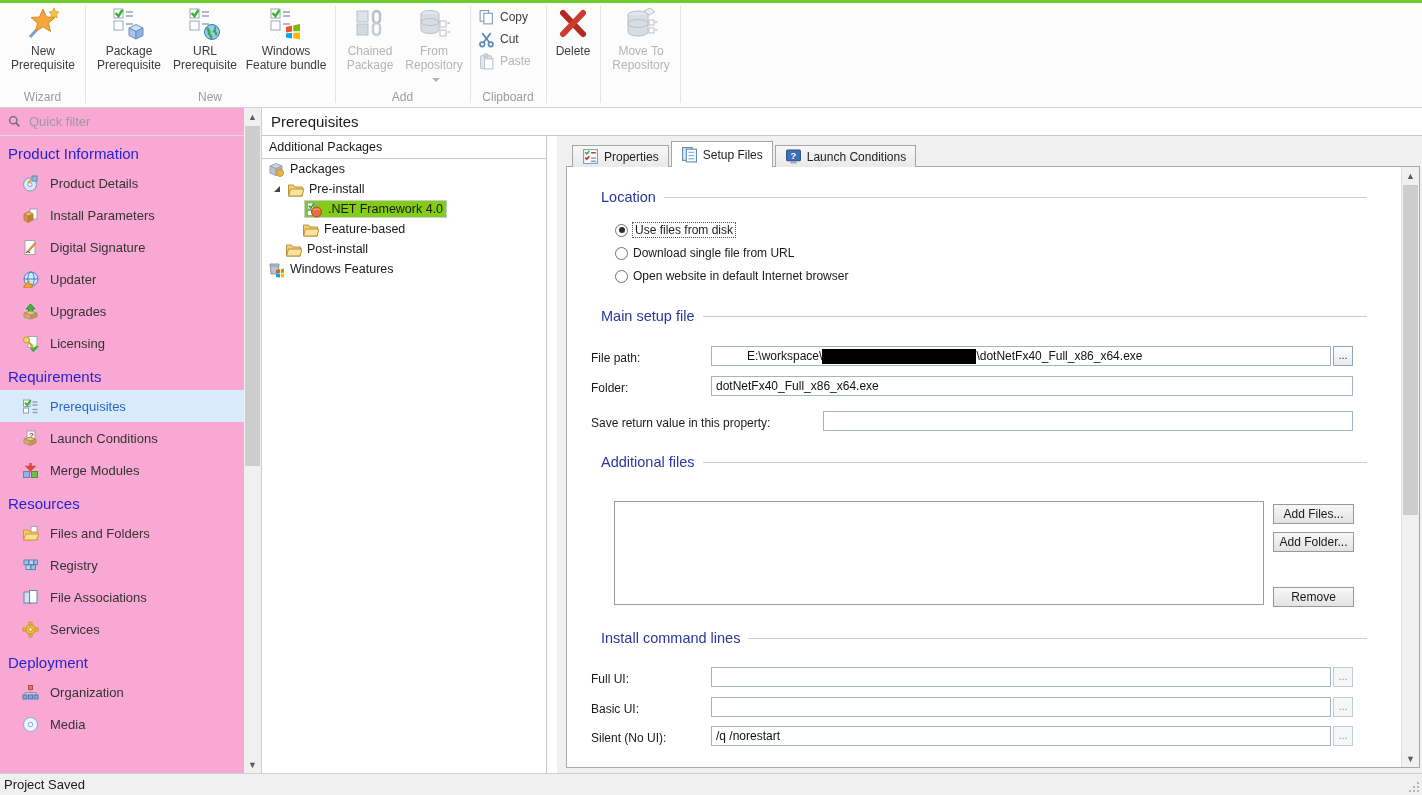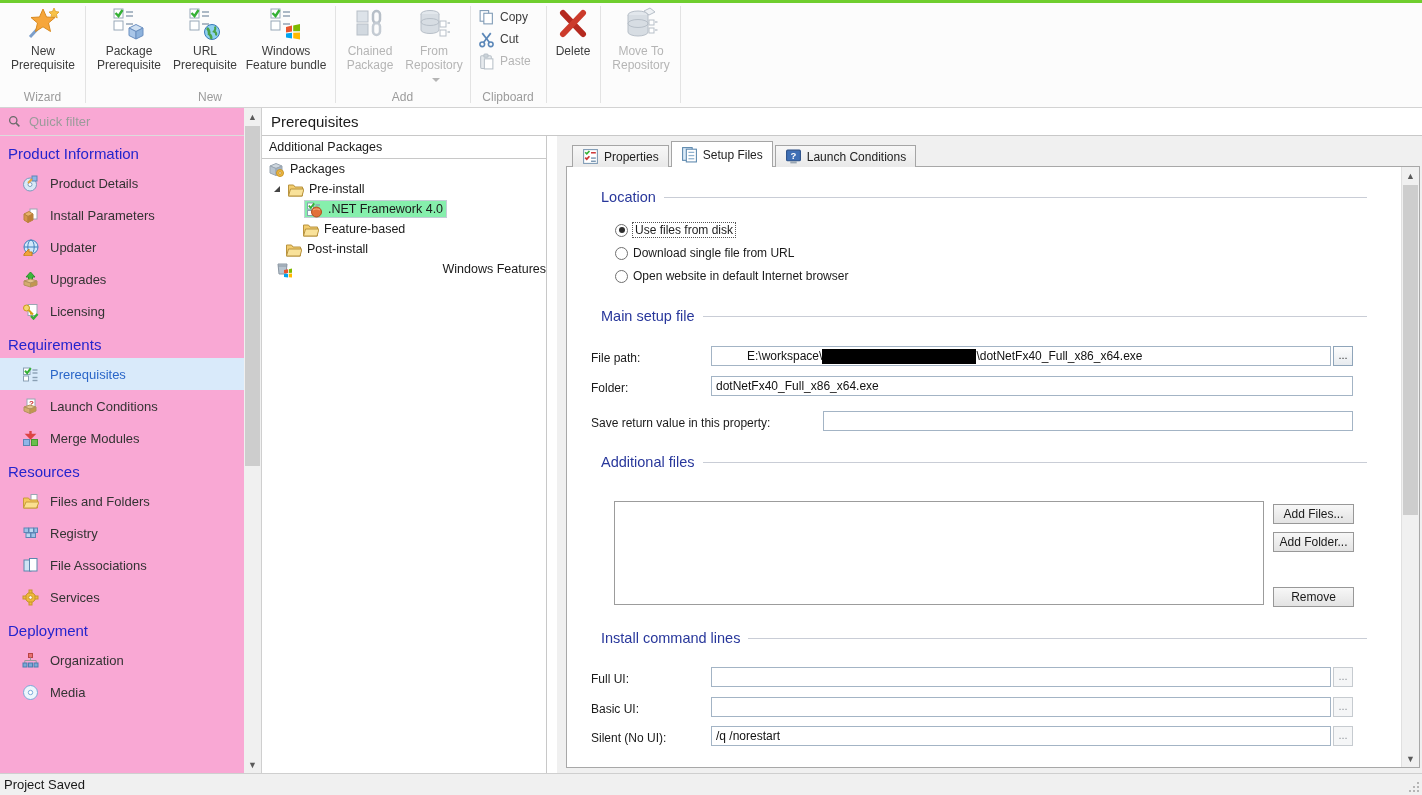--- a/index.html
+++ b/index.html
@@ -28,21 +28,21 @@
   .sb-item{display:flex;align-items:center;gap:11px;height:32px;padding-left:22px;font-size:13px;color:#333;cursor:default;}
   .sb-item.selected{background:#d9eafa;color:#2a66c8;}
   .i16{width:17px;height:17px;flex:0 0 auto;}
   
   .content-header{position:absolute;left:262px;top:108px;right:0;height:28px;background:#fff;border-bottom:1px solid #c8c8c8;box-sizing:border-box;display:flex;align-items:center;padding-left:9px;font-size:15px;color:#1a1a1a;}
   
   .tree{position:absolute;left:262px;top:136px;width:285px;bottom:22px;background:#fff;border-right:1px solid #c8c8c8;box-sizing:border-box;}
   .tree-header{height:23px;border-bottom:1px solid #c8c8c8;display:flex;align-items:center;padding-left:7px;font-size:12.5px;font-weight:normal;color:#1a1a1a;box-sizing:border-box;}
   .trow{display:flex;align-items:center;height:20px;font-size:12.5px;gap:5px;}
   .texp{width:10px;height:10px;flex:0 0 auto;}
-  .tsel{display:flex;align-items:center;gap:5px;border:1px solid #c3cdd6;background:#86efac;padding:0 3px 0 1px;height:18px;box-sizing:border-box;}
+  .tsel{display:flex;align-items:center;gap:5px;border:1px solid #c3cdd6;background:#84cc16;padding:0 3px 0 1px;height:18px;box-sizing:border-box;}
   
   .rightarea{position:absolute;left:557px;top:136px;right:0;bottom:22px;background:#f0f0f0;}
   .tabs{position:absolute;left:15px;top:6px;display:flex;align-items:flex-end;height:25px;z-index:3;}
   .tab{display:flex;align-items:center;gap:5px;padding:0 9px;height:21px;font-size:12px;background:linear-gradient(#f7f7f7,#e9e9e9);border:1px solid #a5a5a5;border-bottom:none;margin-right:2px;color:#222;cursor:default;}
   .tab.active{background:#fff;height:25px;position:relative;z-index:4;}
   .panel{position:absolute;left:9px;top:30px;right:2px;bottom:5px;border:1px solid #a8a8a8;background:#fff;z-index:1;}
   
   .pn-scroll{position:absolute;right:0;top:0;width:17px;bottom:0;background:#f0f0f0;border-left:1px solid #e0e0e0;}
   
   .gtitle{position:absolute;left:34px;right:52px;display:flex;align-items:center;color:#28379b;font-size:14.5px;}
@@ -248,20 +248,28 @@
         <svg class="i16" viewBox="0 0 17 17">
           <rect x="8" y="2" width="7" height="10" fill="#fff" stroke="#9aa6b2"></rect>
           <path d="M2 7 l5 -2.5 4 2.5 -5 2.5 z" fill="#e9b26a" stroke="#b9823c"></path>
           <path d="M2 7 v6 l4 2.5 v-6 z" fill="#d89448" stroke="#b9823c"></path>
           <path d="M6 9.5 l5 -2.5 v6 l-5 2.5 z" fill="#c07f35" stroke="#b9823c"></path>
         </svg>
         <span>Install Parameters</span>
       </div>
       <div class="sb-item">
         <svg class="i16" viewBox="0 0 17 17">
+          <rect x="3" y="1.5" width="10" height="14" fill="#fff" stroke="#9aa6b2"></rect>
+          <line x1="5.5" y1="13" x2="13.5" y2="4" stroke="#d79035" stroke-width="2.2"></line>
+          <path d="M4 14 q2 -2.5 4 0" fill="none" stroke="#555" stroke-width="1.2"></path>
+        </svg>
+        <span>Digital Signature</span>
+      </div>
+      <div class="sb-item">
+        <svg class="i16" viewBox="0 0 17 17">
           <circle cx="9" cy="8" r="7" fill="#d2e8fa" stroke="#4180bd"></circle>
           <ellipse cx="9" cy="8" rx="3.2" ry="7" fill="none" stroke="#4180bd"></ellipse>
           <line x1="2" y1="8" x2="16" y2="8" stroke="#4180bd"></line>
           <path d="M2 15 l5 -5 v3 h3 v4 h-8 z" fill="#f0a33a" stroke="#c07f22"></path>
         </svg>
         <span>Updater</span>
       </div>
       <div class="sb-item">
         <svg class="i16" viewBox="0 0 17 17">
           <path d="M8.5 1 l4.5 5 h-2.5 v3 h-4 v-3 h-2.5 z" fill="#3cb53c" stroke="#2d8f2d"></path>
@@ -432,21 +440,21 @@
     </div>
 
     <div class="trow" style="padding-left:23px;">
       <svg class="i16" viewBox="0 0 17 17">
         <path d="M1.5 4 h5 l1.5 2 h7.5 v9 h-14 z" fill="#f3cd6f" stroke="#b8933f"></path>
         <path d="M1.5 15 l2 -7 h13.5 l-2 7 z" fill="#f9e29a" stroke="#b8933f"></path>
       </svg>
       <span>Post-install</span>
     </div>
 
-    <div class="trow" style="padding-left:14px;justify-content:space-between;">
+    <div class="trow" style="padding-left:6px;">
       <svg class="i16" viewBox="0 0 17 17">
         <path d="M2 3 h9 l-1 10 h-7 z" fill="#b8c4cf" stroke="#8a96a2"></path>
         <line x1="2" y1="5" x2="11" y2="5" stroke="#8a96a2"></line>
         <polygon points="8,9 12,8.3 12,12 8,12.3" fill="#e8552e"></polygon>
         <polygon points="12.8,8.2 16,7.6 16,11.8 12.8,11.9" fill="#7fba00"></polygon>
         <polygon points="8,13 12,12.8 12,16.4 8,16" fill="#00a4ef"></polygon>
         <polygon points="12.8,12.7 16,12.6 16,16.6 12.8,16.3" fill="#ffb900"></polygon>
       </svg>
       <span>Windows Features</span>
     </div>

